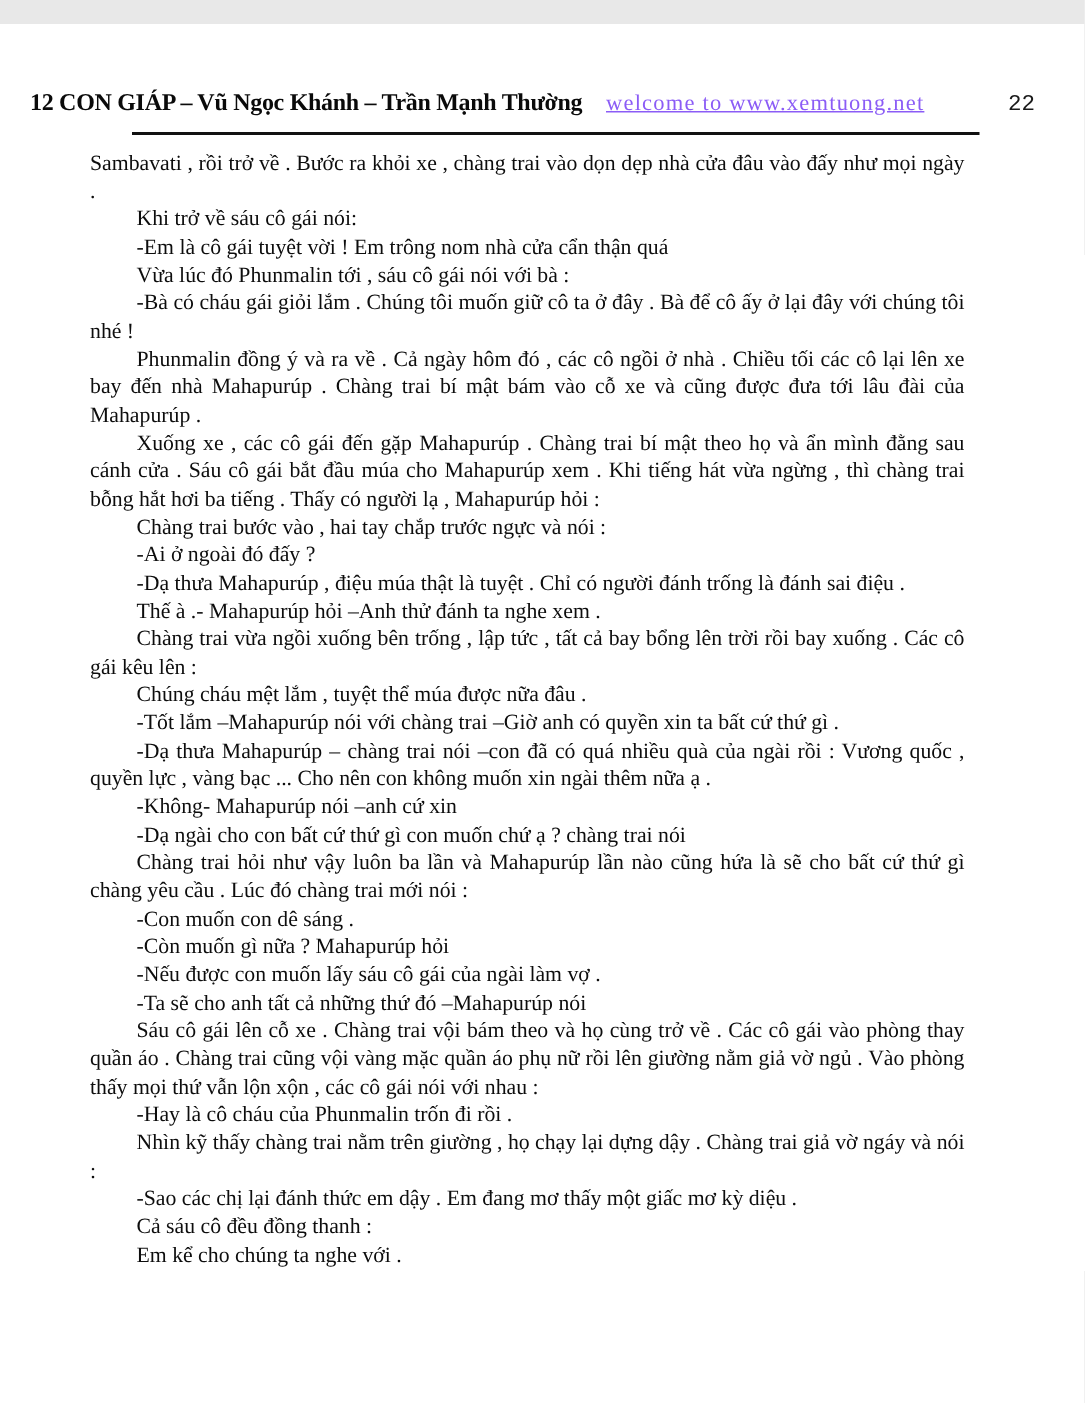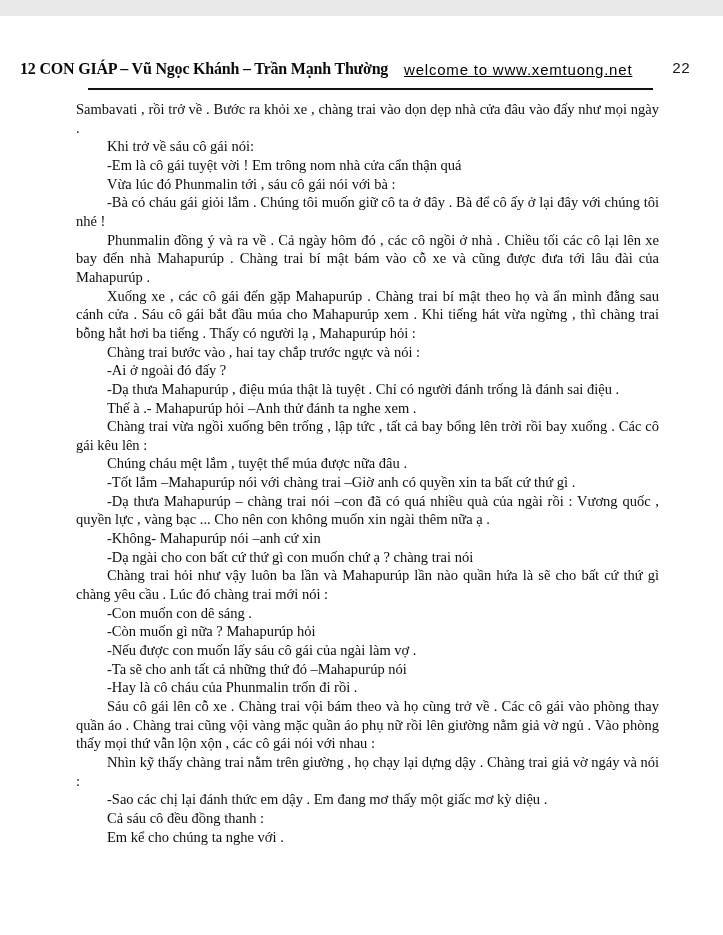--- a/index.html
+++ b/index.html
@@ -23,25 +23,25 @@
     font-weight: bold;
     font-size: 16px;
     letter-spacing: -0.2px;
     white-space: nowrap;
     color: #0a0a0a;
   }
   .welcome-link {
     position: absolute;
     left: 404px;
     top: 45px;
-    font-family: Liberation Sans, sans-serif;
+    font-family: Liberation Serif, serif;
     font-size: 15px;
     letter-spacing: 0.8px;
     text-decoration: underline;
-    color: #000000;
+    color: #8b5cf6;
     white-space: nowrap;
     cursor: pointer;
   }
   .page-number {
     position: absolute;
     left: 672px;
     top: 45px;
     font-family: Liberation Mono, monospace;
     font-size: 15px;
     color: #1a1a1a;
@@ -49,21 +49,21 @@
   .header-rule {
     position: absolute;
     left: 88px;
     top: 72px;
     width: 565px;
     height: 2px;
     background: #111111;
   }
   .doc-body {
     position: absolute;
-    left: 76px;
+    left: 60px;
     top: 84px;
     width: 583px;
     font-size: 14.5px;
     line-height: 18.65px;
     text-align: justify;
     color: #0d0d0d;
   }
   .doc-body p.para { margin: 0; }
   .doc-body p.para.indent { text-indent: 31px; }
 </style>
@@ -91,26 +91,26 @@
       <p class="para indent">Chàng trai bước vào , hai tay chắp trước ngực và nói :</p>
       <p class="para indent">-Ai ở ngoài đó đấy ?</p>
       <p class="para indent">-Dạ thưa Mahapurúp , điệu múa thật là tuyệt . Chỉ có người đánh trống là đánh sai điệu .</p>
       <p class="para indent">Thế à .- Mahapurúp hỏi –Anh thử đánh ta nghe xem .</p>
       <p class="para indent">Chàng trai vừa ngồi xuống bên trống , lập tức , tất cả bay bổng lên trời rồi bay xuống . Các cô gái kêu lên :</p>
       <p class="para indent">Chúng cháu mệt lắm , tuyệt thể múa được nữa đâu .</p>
       <p class="para indent">-Tốt lắm –Mahapurúp nói với chàng trai –Giờ anh có quyền xin ta bất cứ thứ gì .</p>
       <p class="para indent">-Dạ thưa Mahapurúp – chàng trai nói –con đã có quá nhiều quà của ngài rồi : Vương quốc , quyền lực , vàng bạc ... Cho nên con không muốn xin ngài thêm nữa ạ .</p>
       <p class="para indent">-Không- Mahapurúp nói –anh cứ xin</p>
       <p class="para indent">-Dạ ngài cho con bất cứ thứ gì con muốn chứ ạ ? chàng trai nói</p>
-      <p class="para indent">Chàng trai hỏi như vậy luôn ba lần và Mahapurúp lần nào quần hứa là sẽ cho bất cứ thứ gì chàng yêu cầu . Lúc đó chàng trai mới nói :</p>
+      <p class="para indent">Chàng trai hỏi như vậy luôn ba lần và Mahapurúp lần nào cũng hứa là sẽ cho bất cứ thứ gì chàng yêu cầu . Lúc đó chàng trai mới nói :</p>
       <p class="para indent">-Con muốn con dê sáng .</p>
       <p class="para indent">-Còn muốn gì nữa ? Mahapurúp hỏi</p>
       <p class="para indent">-Nếu được con muốn lấy sáu cô gái của ngài làm vợ .</p>
       <p class="para indent">-Ta sẽ cho anh tất cả những thứ đó –Mahapurúp nói</p>
+      <p class="para indent">Sáu cô gái lên cỗ xe . Chàng trai vội bám theo và họ cùng trở về . Các cô gái vào phòng thay quần áo . Chàng trai cũng vội vàng mặc quần áo phụ nữ rồi lên giường nằm giả vờ ngủ . Vào phòng thấy mọi thứ vẫn lộn xộn , các cô gái nói với nhau :</p>
       <p class="para indent">-Hay là cô cháu của Phunmalin trốn đi rồi .</p>
-      <p class="para indent">Sáu cô gái lên cỗ xe . Chàng trai vội bám theo và họ cùng trở về . Các cô gái vào phòng thay quần áo . Chàng trai cũng vội vàng mặc quần áo phụ nữ rồi lên giường nằm giả vờ ngủ . Vào phòng thấy mọi thứ vẫn lộn xộn , các cô gái nói với nhau :</p>
       <p class="para indent">Nhìn kỹ thấy chàng trai nằm trên giường , họ chạy lại dựng dậy . Chàng trai giả vờ ngáy và nói :</p>
       <p class="para indent">-Sao các chị lại đánh thức em dậy . Em đang mơ thấy một giấc mơ kỳ diệu .</p>
       <p class="para indent">Cả sáu cô đều đồng thanh :</p>
       <p class="para indent">Em kể cho chúng ta nghe với .</p>
     </div>
 
 </div>
 
 </body></html>

